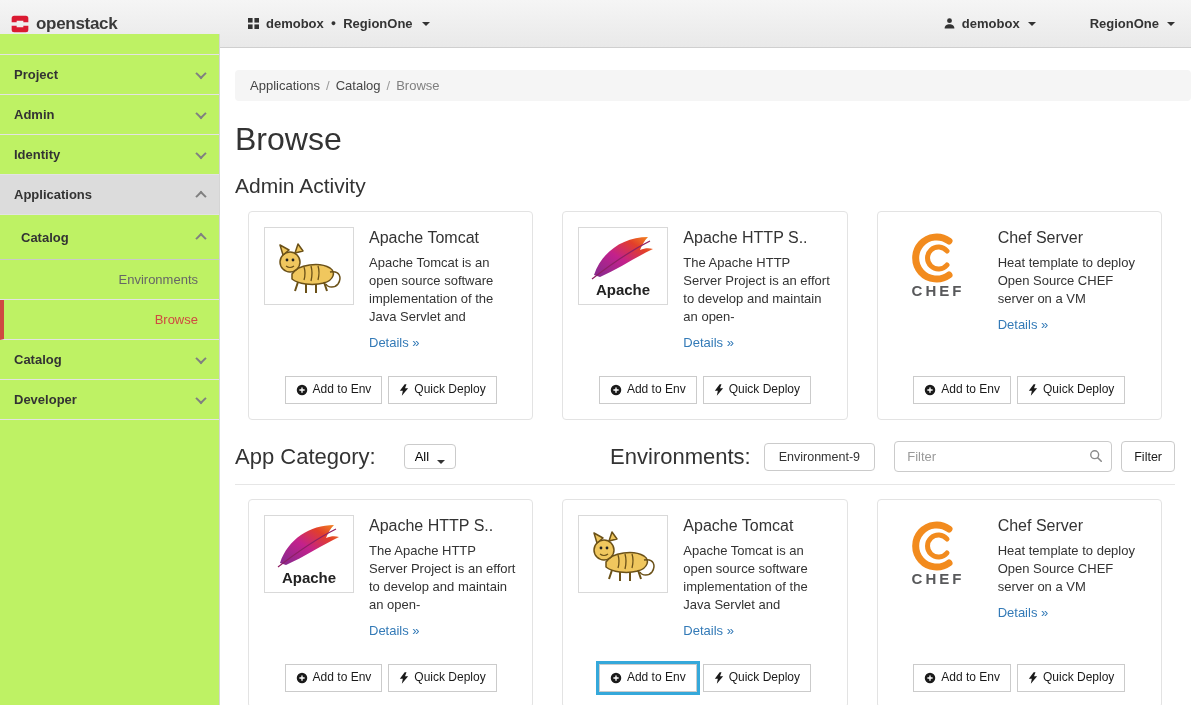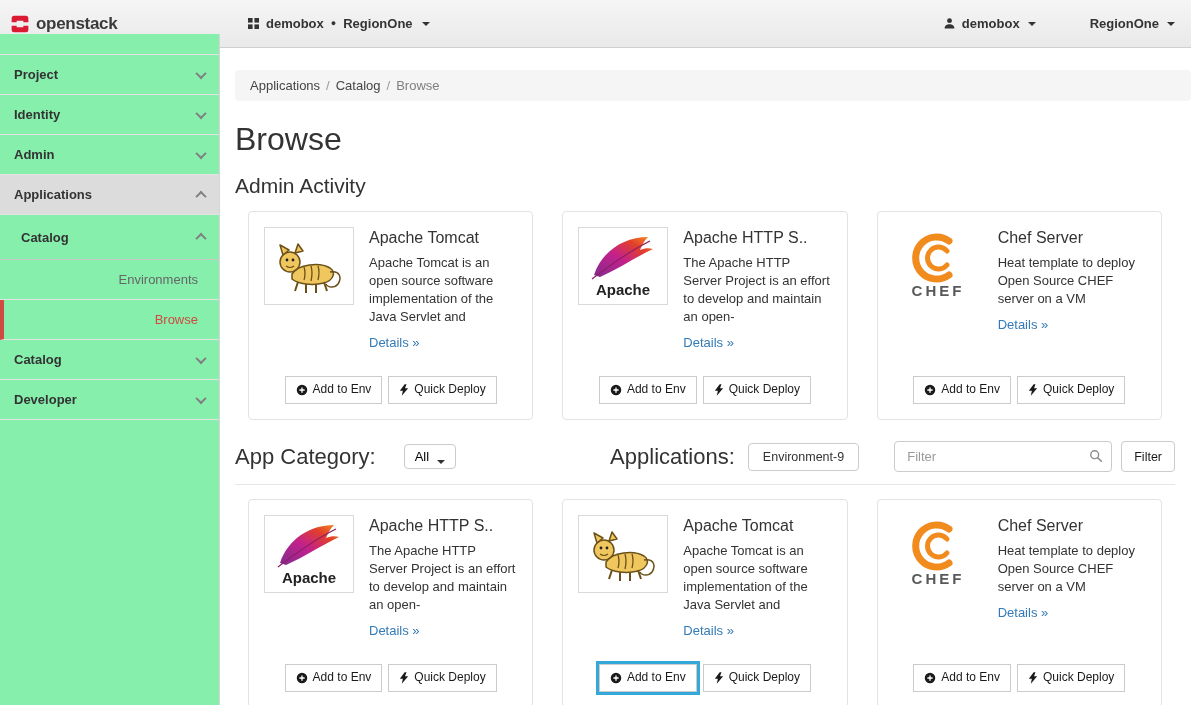--- a/index.html
+++ b/index.html
@@ -13,21 +13,21 @@
   .brand{width:220px;flex:none;display:flex;align-items:center;gap:6px;padding-left:10px;cursor:pointer}
   .brand-text{font-size:17px;font-weight:bold;color:#3a3a3a;letter-spacing:-0.3px}
   .ctx{display:flex;align-items:center;gap:7px;margin-left:28px;font-weight:bold;cursor:pointer}
   .dot-sep{font-size:9px;line-height:1}
   .caret{width:0;height:0;border-left:4px solid transparent;border-right:4px solid transparent;
          border-top:4px solid #333;display:inline-block;margin-left:2px}
   .nav-right{margin-left:auto;display:flex;align-items:center;gap:54px;padding-right:16px;font-weight:bold}
   .nav-right .menu{display:flex;align-items:center;gap:6px;cursor:pointer}
 
   
-  .sidebar{position:absolute;left:0;top:34px;width:220px;height:671px;background:#86efac;
+  .sidebar{position:absolute;left:0;top:34px;width:220px;height:671px;background:#bef264;
            border-right:1px solid #d5d5d5}
   .side-spacer{height:21px;border-bottom:1px solid #e3e3e3}
   .side-item{height:40px;display:flex;align-items:center;justify-content:space-between;
              padding:0 14px;border-bottom:1px solid #e3e3e3;font-weight:bold;cursor:pointer}
   .side-item.open-section{background:#dcdcdc}
   .side-item.group-head{height:45px;padding-left:21px;border-bottom:1px solid #c9c9c9}
   .sub-link{height:40px;display:flex;align-items:center;justify-content:flex-end;
             padding:0 21px;border-bottom:1px solid #e3e3e3;color:#666;cursor:pointer}
   .sub-link.active{color:#cf4a41;border-left:4px solid #cf4a41;padding-left:17px}
   .chev{width:8px;height:8px;border-right:2px solid #808080;border-bottom:2px solid #808080;
@@ -137,25 +137,25 @@
 </header>
 
 <nav class="sidebar">
   <div class="side-spacer"></div>
 
   <div class="side-item">
     <span>Project</span>
     <span class="chev down"></span>
   </div>
   <div class="side-item">
+    <span>Admin</span>
+    <span class="chev down"></span>
+  </div>
+  <div class="side-item">
     <span>Identity</span>
-    <span class="chev down"></span>
-  </div>
-  <div class="side-item">
-    <span>Admin</span>
     <span class="chev down"></span>
   </div>
   <div class="side-item open-section">
     <span>Applications</span>
     <span class="chev up"></span>
   </div>
   <div class="side-item group-head">
     <span>Catalog</span>
     <span class="chev up"></span>
   </div>
@@ -309,21 +309,21 @@
       </div>
     </div>
   </div>
 
   <div class="filter-row">
     <span class="f-label">App Category:</span>
     <button class="dd-btn">
       <span>All</span>
       <span class="caret"></span>
     </button>
-    <span class="f-label env-label">Applications:</span>
+    <span class="f-label env-label">Environments:</span>
     <button class="env-btn">Environment-9</button>
     <span class="search-wrap">
       <input class="search-input" type="text" placeholder="Filter" style="">
       <span class="search-icon">
         <svg width="14" height="14" viewBox="0 0 16 16">
           <circle cx="6.5" cy="6.5" r="4.5" fill="none" stroke="#8a8a8a" stroke-width="1.6"></circle>
           <path d="M10 10 L14 14" stroke="#8a8a8a" stroke-width="1.8" stroke-linecap="round"></path>
         </svg>
       </span>
     </span>

